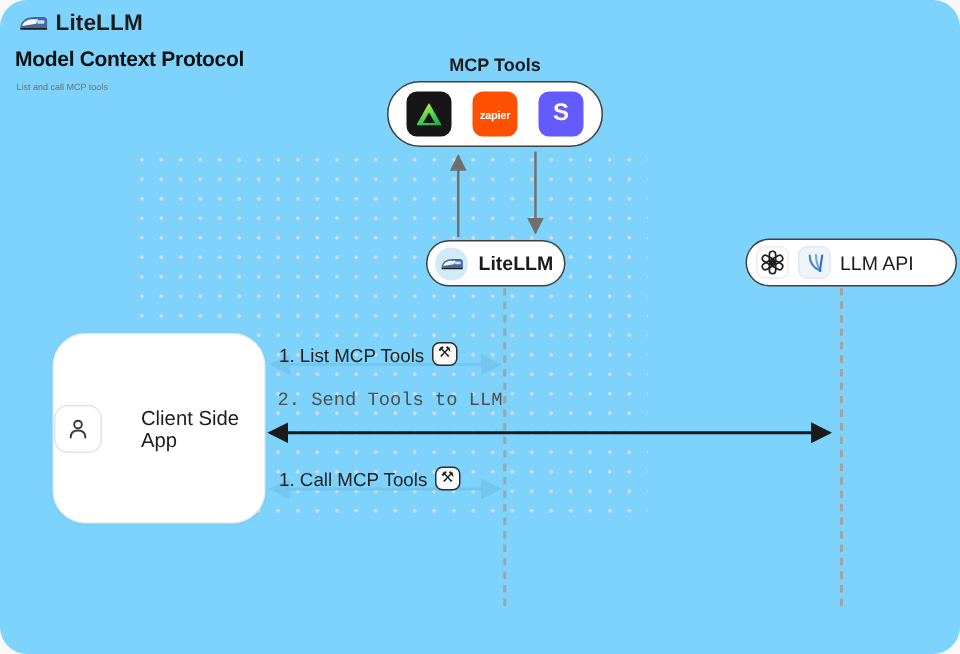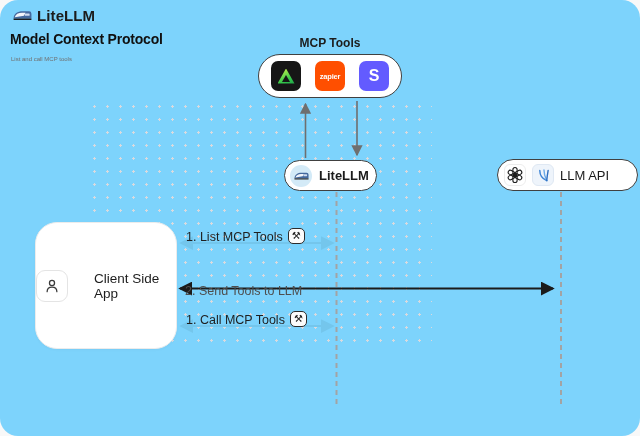--- a/index.html
+++ b/index.html
@@ -143,21 +143,21 @@
         <path d="M5.5 19.5 C5.5 15 8.4 13.4 12 13.4 C15.6 13.4 18.5 15 18.5 19.5"></path>
       </svg>
     </span>
     <span class="client-label">Client Side App</span>
   </div>
 
   <div class="abs arrow-label" style="left:186px;top:228px;">
     <span>1. List MCP Tools</span>
     <span class="badge">⚒</span>
   </div>
-  <div class="abs arrow-label dim" style="left:185px;top:284px;">
+  <div class="abs arrow-label dim" style="left:185px;top:260px;font-family:Liberation Mono, monospace;">
     <span>2. Send Tools to LLM</span>
   </div>
   <div class="abs arrow-label" style="left:186px;top:311px;">
     <span>1. Call MCP Tools</span>
     <span class="badge">⚒</span>
   </div>
 
 </div>
 
 </body></html>

